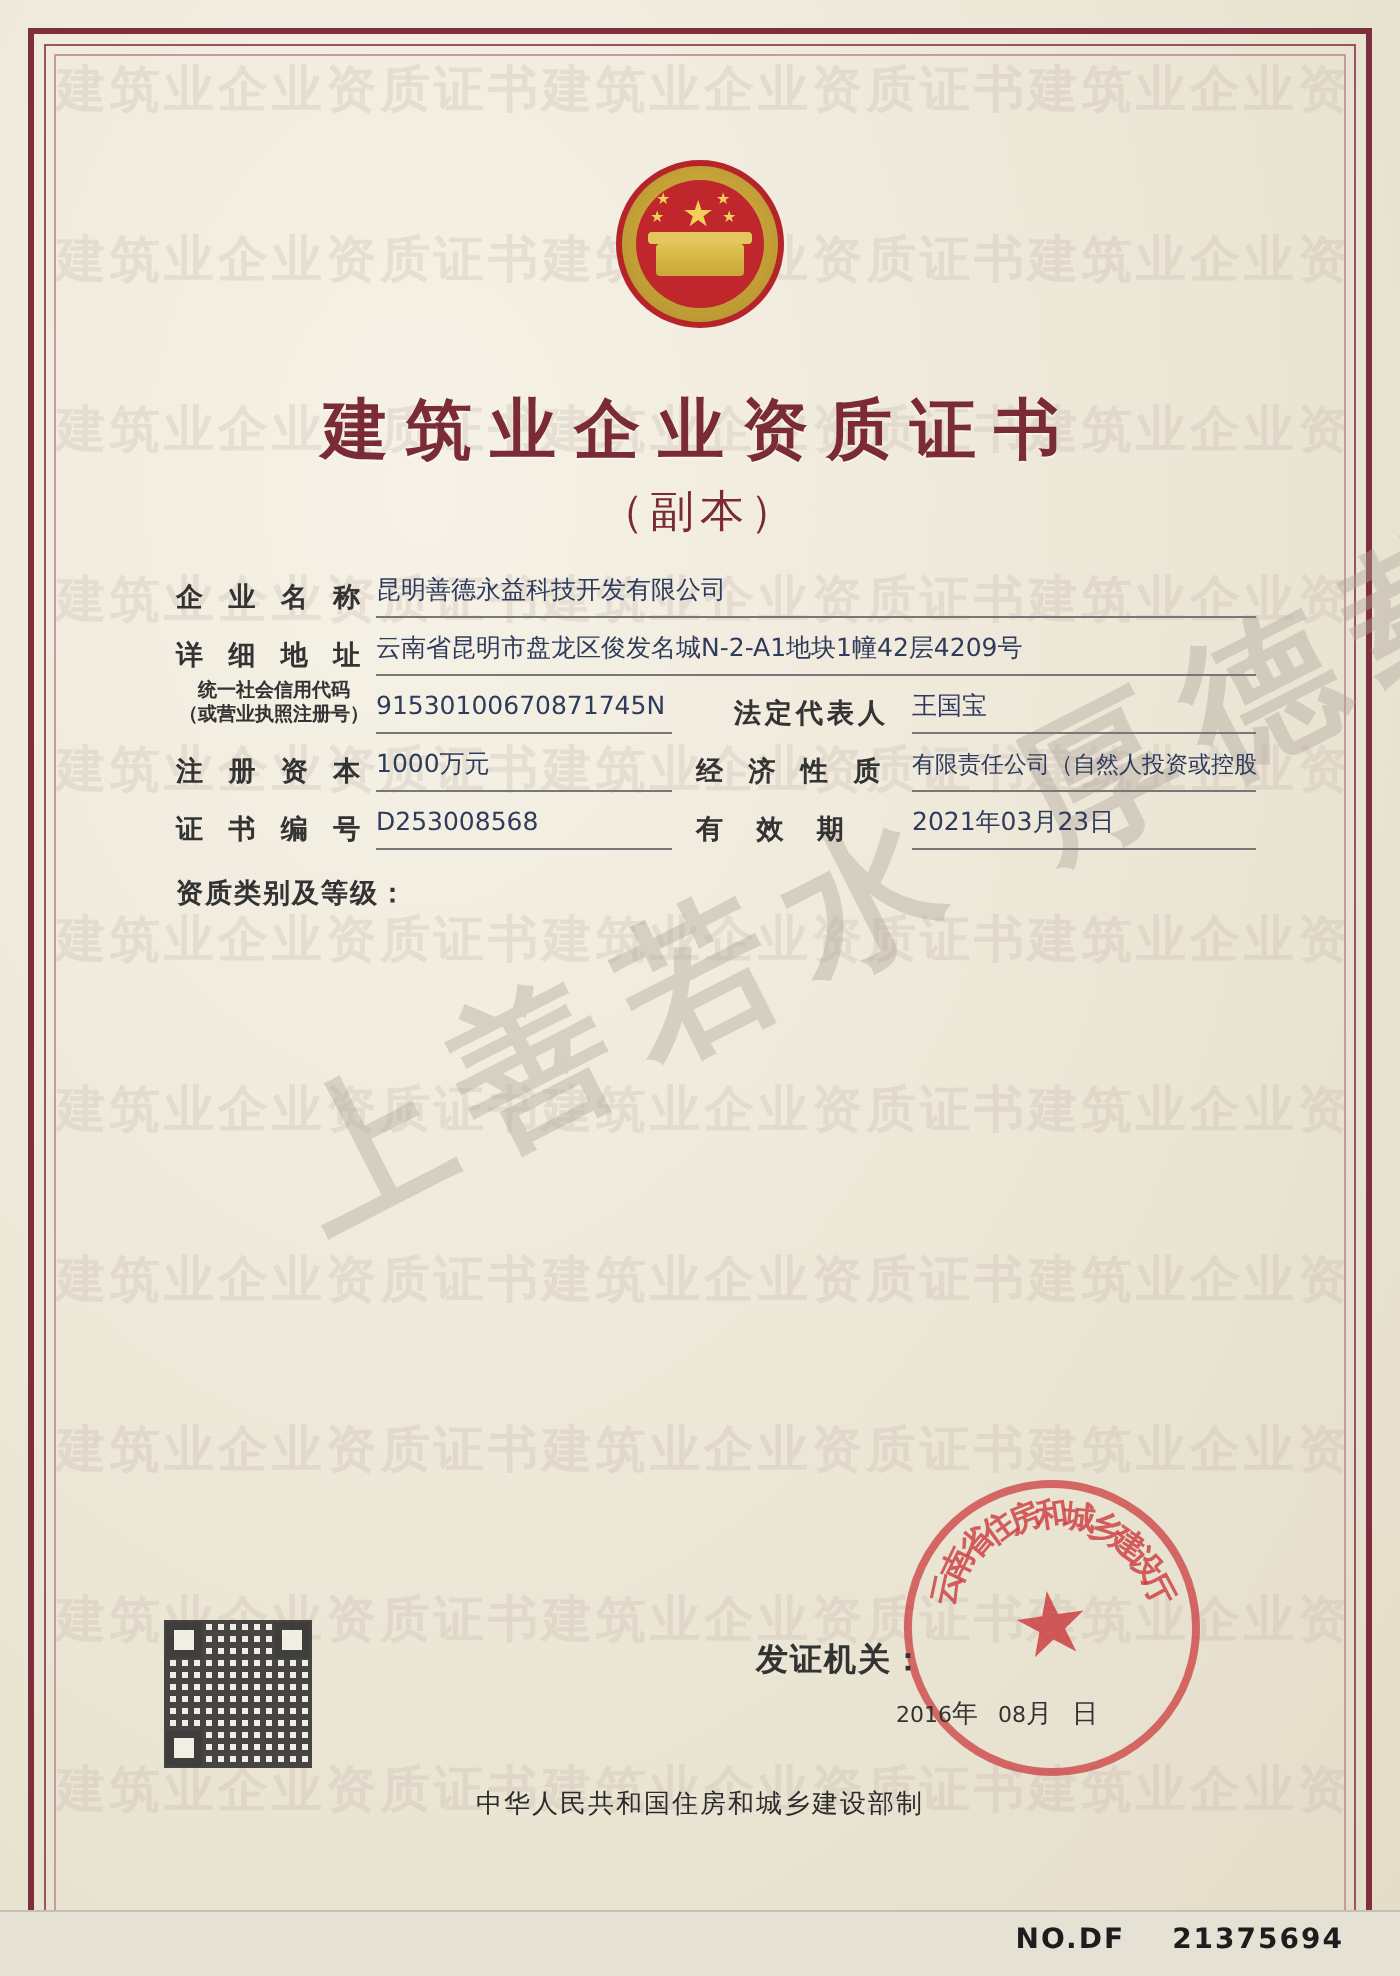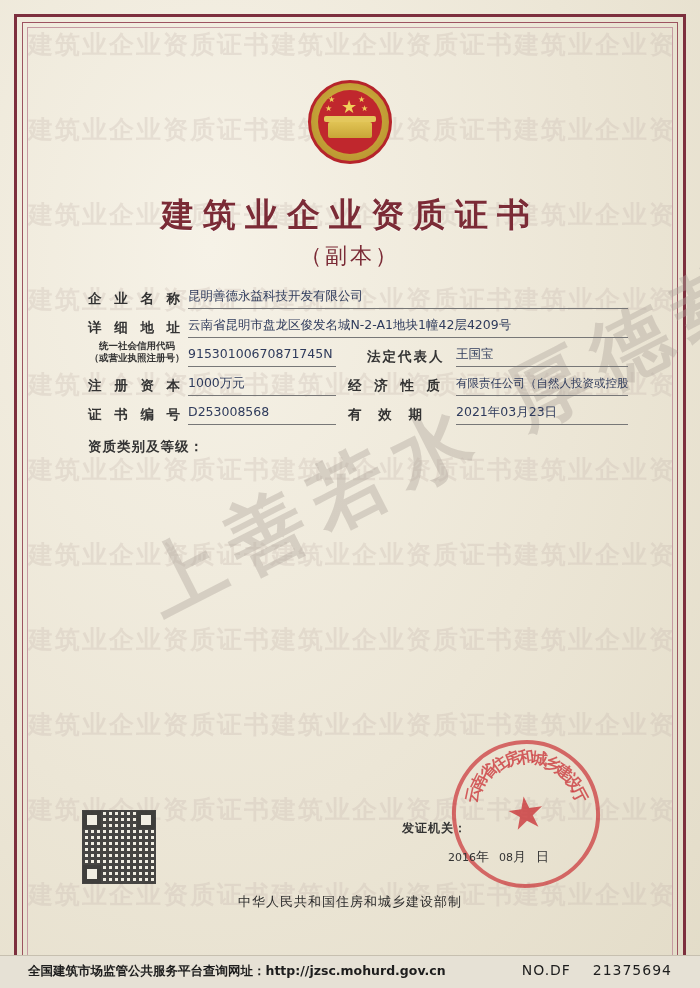--- a/index.html
+++ b/index.html
@@ -222,26 +222,25 @@
     box-sizing: border-box;
   }
   .qr .f1 { left: 1px; top: 1px; }
   .qr .f2 { right: 1px; top: 1px; }
   .qr .f3 { left: 1px; bottom: 1px; }
   
   .issuer {
     position: absolute;
     left: 378px;
     top: 820px;
-    font-size: 12px;
+    font-size: 16px;
     font-weight: bold;
     color: #333;
     letter-spacing: 1px;
     font-family: Liberation Sans, sans-serif;
-    margin-left: 24px;
   }
   .issue-date {
     position: absolute;
     left: 448px;
     top: 848px;
     font-size: 13px;
     color: #333;
     letter-spacing: 10px;
     font-family: "DejaVu Sans", sans-serif;
   }
@@ -314,21 +313,21 @@
     color: #1d1d1d;
     font-weight: bold;
     font-family: "DejaVu Sans", sans-serif;
   }
   .bottom-right {
     position: absolute;
     right: 28px;
     top: 6px;
     font-size: 14px;
     color: #1d1d1d;
-    font-weight: normal;
+    font-weight: bold;
     letter-spacing: 1px;
     font-family: "DejaVu Sans", sans-serif;
   }
 </style>
 </head>
 <body>
 
 <div class="page">
 
   <div class="bg-grid">
@@ -480,21 +479,20 @@
   </div>
 
   <div class="issuer">发证机关：</div>
   <div class="issue-date">
     <span class="num">20</span><span class="num">16</span><span>年</span><span class="num">08</span><span>月</span><span class="num"></span><span>日</span>
   </div>
 
   <div class="footer-line">中华人民共和国住房和城乡建设部制</div>
 
   <div class="bottom-bar">
-    <div class="bottom-left">全国建筑市场监管公共服务平台查询网址：http://jzsc.mohurd.gov.cn</div>
     <div class="bottom-right">
       <span>NO.DF</span>
       &nbsp;&nbsp;
       <span>21375694</span>
     </div>
   </div>
 
 </div>
 
 </body></html>

